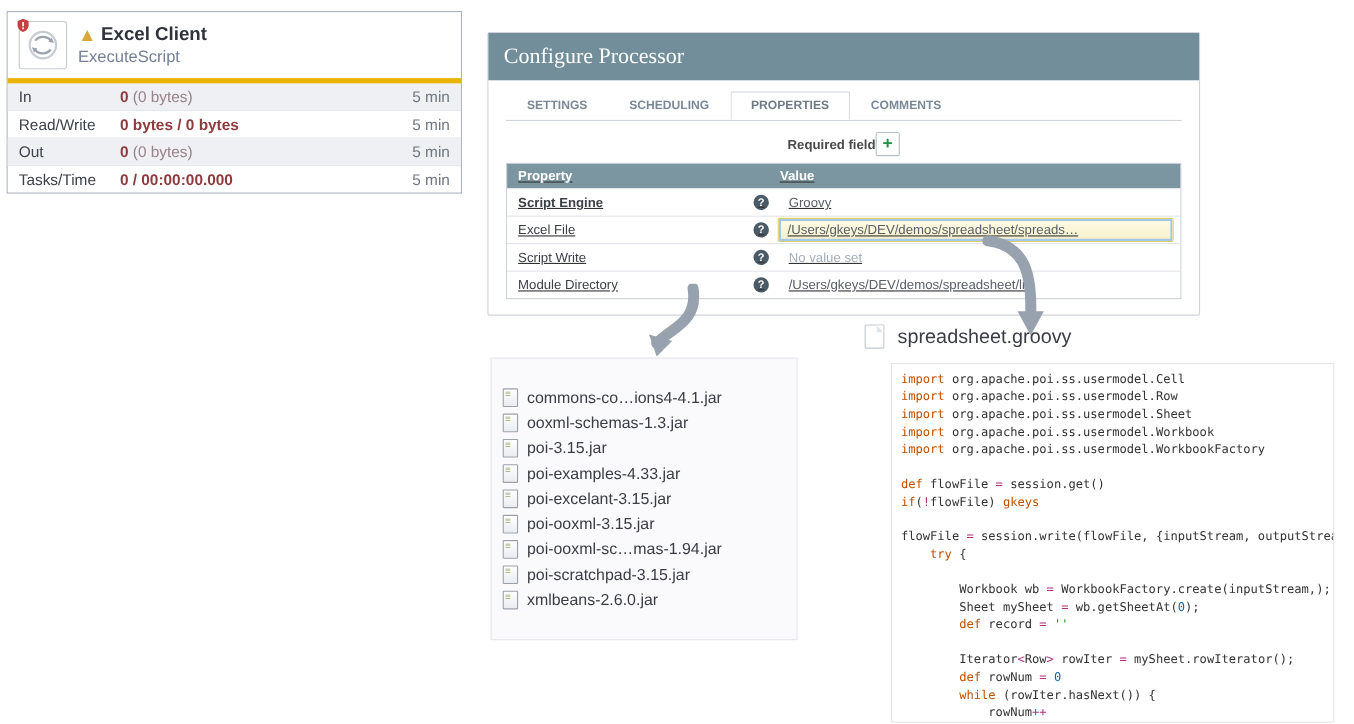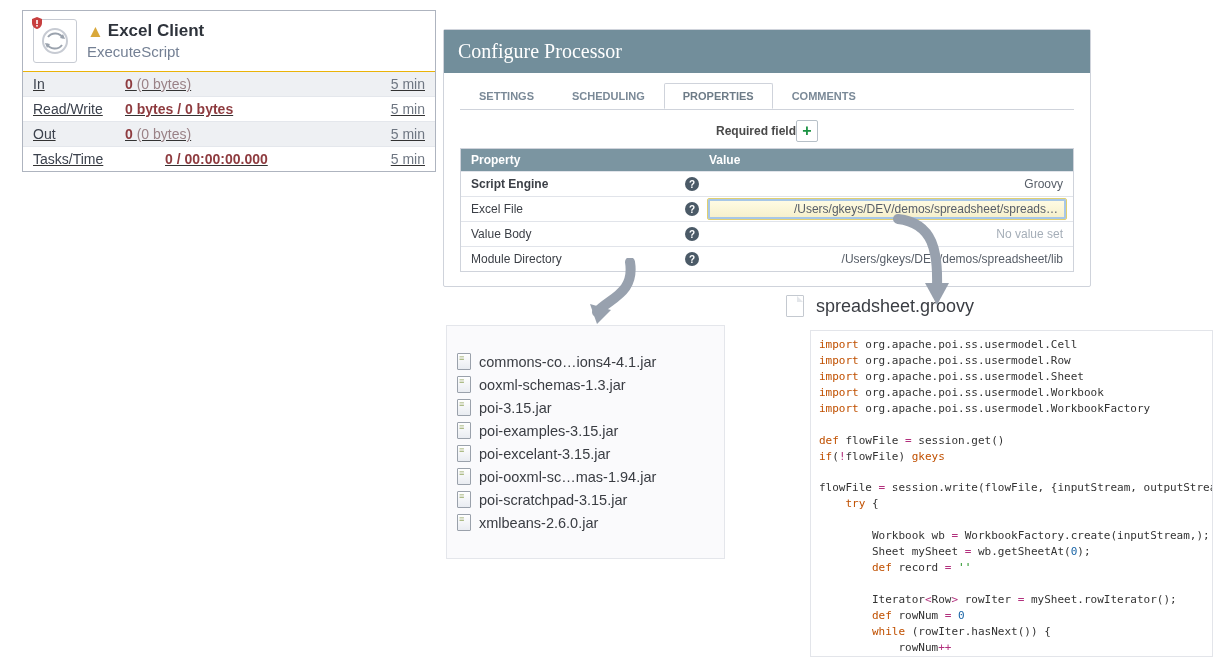--- a/index.html
+++ b/index.html
@@ -9,21 +9,21 @@
     height: 658px;
     font-family: -apple-system, "Helvetica Neue", Arial, sans-serif;
     background: #fff;
     color: #333;
     position: relative;
   }
 
   
   .proc-card {
     position: absolute;
-    left: 22px;
+    left: 6px;
     top: 10px;
     width: 412px;
     border: 1px solid #aeb4bf;
     background: #fff;
     font-size: 14px;
   }
   .proc-head {
     display: flex;
     align-items: center;
     padding: 8px 10px;
@@ -41,28 +41,28 @@
     position:absolute; top:-4px; left:-4px;
     width:14px; height:14px;
   }
   .proc-titles { line-height:1.2; }
   .proc-titles .warn-tri {
     color:#d9a83b; font-size:17px; vertical-align:-1px; margin-right:4px;
   }
   .proc-name { font-size:17px; font-weight:600; color:#2e333b; }
   .proc-sub  { font-size:15px; color:#748094; }
 
-  .proc-stats { width:100%; border-top:1px solid #eab308;text-decoration:underline; }
+  .proc-stats { width:100%; border-top:5px solid #eab308; }
   .proc-stats .row {
     display:flex;
     border-bottom:1px solid #e4e7ec;
     padding:4px 10px;
     align-items:center;
   }
-  .proc-stats .row:last-child { border-bottom:none;gap:40px; }
+  .proc-stats .row:last-child { border-bottom:none; }
   .proc-stats .row.hl { background:#eef0f3; }
   .proc-stats .lbl { flex:0 0 92px; color:#3c424d; }
   .proc-stats .val { flex:1; color:#8e3b3f; font-weight:600; }
   .proc-stats .val .dim { color:#9a8287; font-weight:500; }
   .proc-stats .time { flex:0 0 60px; text-align:right; color:#6e7682; }
 
   
   .dialog {
     position:absolute;
     left:443px; top:29px;
@@ -105,42 +105,42 @@
     font-size:12px; font-weight:600; color:#4a4a4a;
   }
   .addbtn {
     width:20px; height:20px;
     border:1px solid #b7c0c8;
     border-radius:2px;
     display:flex; align-items:center; justify-content:center;
     color:#1b9242; font-size:16px; font-weight:700;
     cursor:pointer;
   }
-  .ptable { margin:0 16px 14px; border:1px solid #cfd3db; }
+  .ptable { margin:0 16px 14px; border:1px solid #cfd3db;text-decoration:underline; }
   .phead {
     background:#7b95a1;
     color:#fff;
     display:flex; font-size:12px; font-weight:600;
     padding:4px 0;
   }
   .phead .c1 { flex:0 0 228px; padding-left:10px; }
   .phead .c2 { flex:1; padding-left:10px; }
   .prow {
     display:flex; align-items:center;
     border-top:1px solid #e1e4ea;
     font-size:12px; min-height:24px;
   }
   .prow .c1 {
     flex:0 0 228px; display:flex; align-items:center; justify-content:space-between;
     padding:4px 8px 4px 10px; color:#3b3f46;
   }
   .prow .c1.bold { font-weight:700; }
   .prow .c2 {
     flex:1; padding:4px 10px; color:#575e68;
-    overflow:hidden; text-overflow:ellipsis; white-space:nowrap;text-align:right;
+    overflow:hidden; text-overflow:ellipsis; white-space:nowrap;
   }
   .prow .c2.placeholder { color:#a5aeb8; }
   .prow.sel .c2 {
     background:linear-gradient(#fffce6,#f5efc9);
     border:1px solid #e0cf6f;
     margin:1px 6px 1px 0; padding:3px 8px;
     border-radius:2px;
     box-shadow:0 0 0 2px #a7c7e7 inset;
   }
   .qicn {
@@ -296,21 +296,21 @@
         </div>
         <div class="prow sel">
           <div class="c1">
             <span>Excel File</span>
             <span class="qicn">?</span>
           </div>
           <div class="c2">/Users/gkeys/DEV/demos/spreadsheet/spreads…</div>
         </div>
         <div class="prow">
           <div class="c1">
-            <span>Value Body</span>
+            <span>Script Write</span>
             <span class="qicn">?</span>
           </div>
           <div class="c2 placeholder">No value set</div>
         </div>
         <div class="prow">
           <div class="c1">
             <span>Module Directory</span>
             <span class="qicn">?</span>
           </div>
           <div class="c2">/Users/gkeys/DEV/demos/spreadsheet/lib</div>
@@ -327,25 +327,29 @@
     <div class="frow">
       <span class="jar-icn"></span>
       <span>ooxml-schemas-1.3.jar</span>
     </div>
     <div class="frow">
       <span class="jar-icn"></span>
       <span>poi-3.15.jar</span>
     </div>
     <div class="frow">
       <span class="jar-icn"></span>
-      <span>poi-examples-3.15.jar</span>
+      <span>poi-examples-4.33.jar</span>
     </div>
     <div class="frow">
       <span class="jar-icn"></span>
       <span>poi-excelant-3.15.jar</span>
+    </div>
+    <div class="frow">
+      <span class="jar-icn"></span>
+      <span>poi-ooxml-3.15.jar</span>
     </div>
     <div class="frow">
       <span class="jar-icn"></span>
       <span>poi-ooxml-sc…mas-1.94.jar</span>
     </div>
     <div class="frow">
       <span class="jar-icn"></span>
       <span>poi-scratchpad-3.15.jar</span>
     </div>
     <div class="frow">

